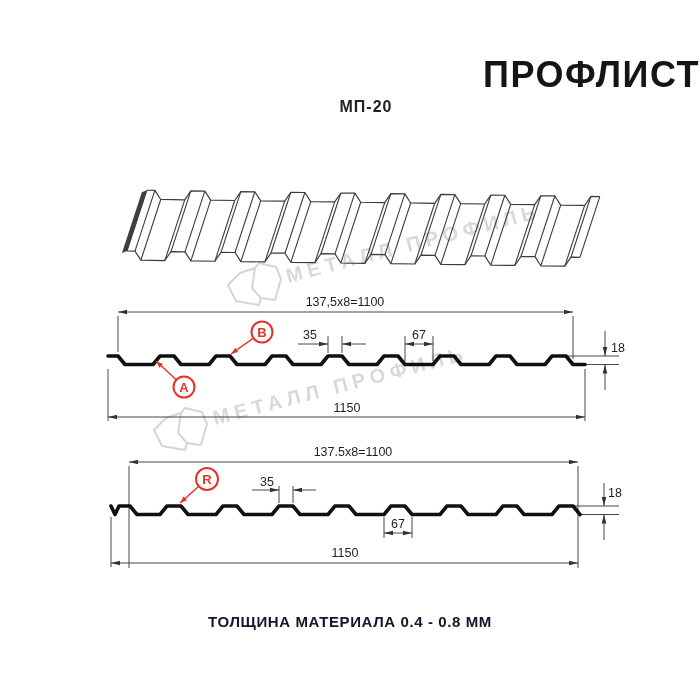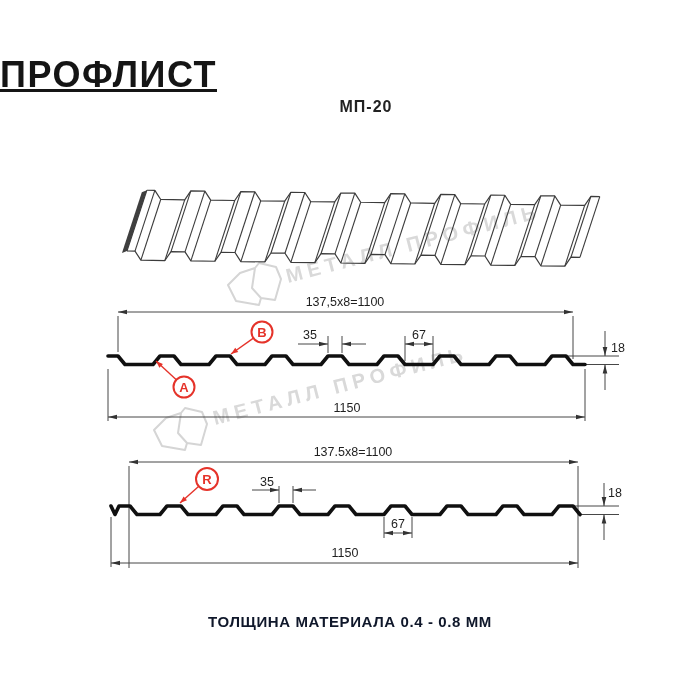--- a/index.html
+++ b/index.html
@@ -1,19 +1,19 @@
 <!DOCTYPE html>
 <html><head>
 <meta charset="utf-8">
 <style>
   html,body{margin:0;padding:0;background:#ffffff;}
   .page{position:relative;width:700px;height:700px;background:#ffffff;overflow:hidden;
         font-family:"Liberation Sans",sans-serif;}
-  .title{position:absolute;top:54px;left:0;width:100%;text-align:left;
-         font-size:36px;font-weight:bold;letter-spacing:1.5px;color:#151515;text-decoration:underline;}
+  .title{position:absolute;top:54px;left:0;width:100%;text-align:right;
+         font-size:36px;font-weight:bold;letter-spacing:1.5px;color:#151515;}
   .subtitle{position:absolute;top:98px;left:0;width:100%;text-align:center;
             font-size:16px;font-weight:bold;letter-spacing:1px;color:#222;padding-left:16px;}
   .footer{position:absolute;top:613px;left:0;width:100%;text-align:center;
           font-size:15px;font-weight:bold;letter-spacing:.6px;color:#0f172a;}
   svg{position:absolute;top:0;left:0;}
   svg text{font-family:"Liberation Sans",sans-serif;}
   .dim{font-size:12.5px;fill:#1f1f1f;}
   .mid{text-anchor:middle;}
   .mkr{fill:none;stroke:#e5332a;stroke-width:2px;}
   .mkl{fill:#e5332a;font-size:13px;font-weight:bold;text-anchor:middle;}

